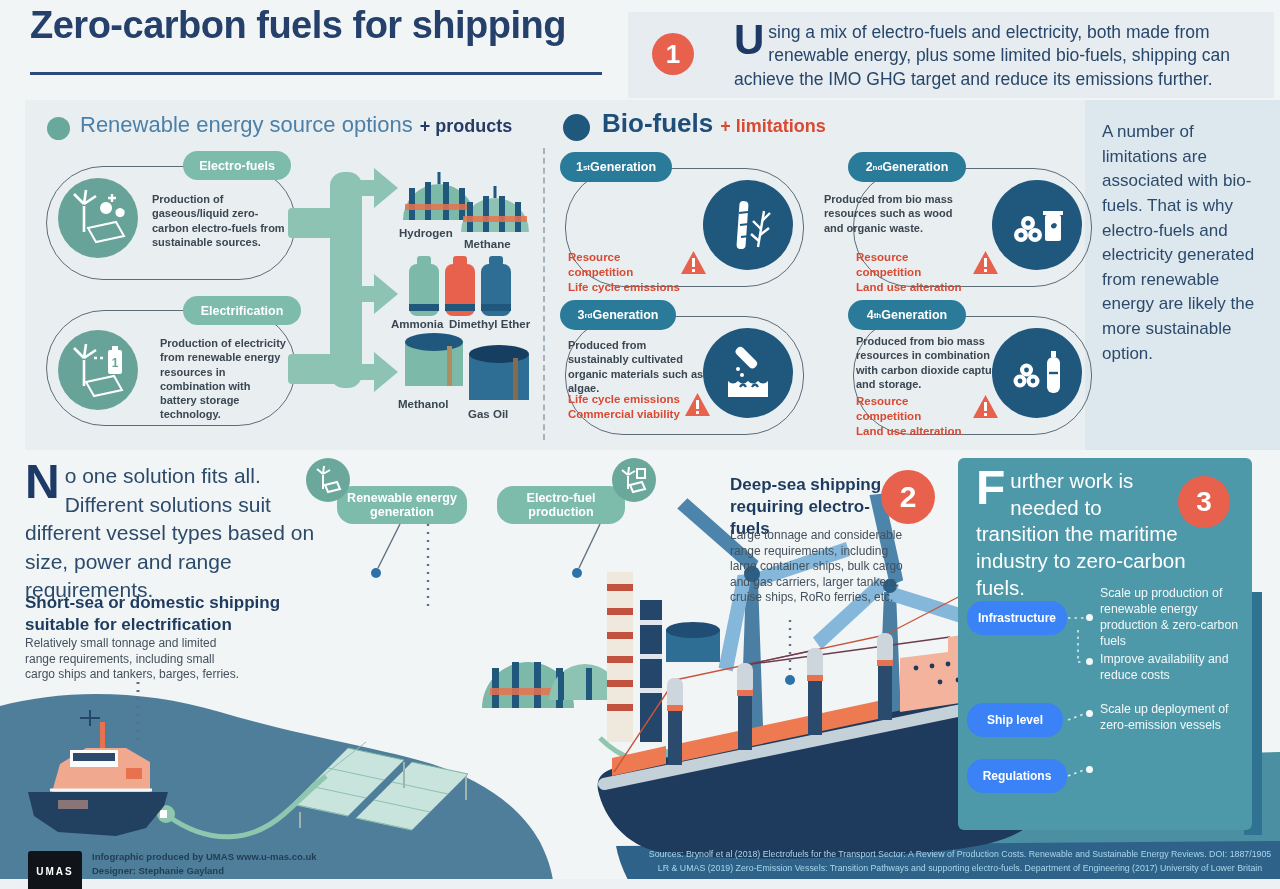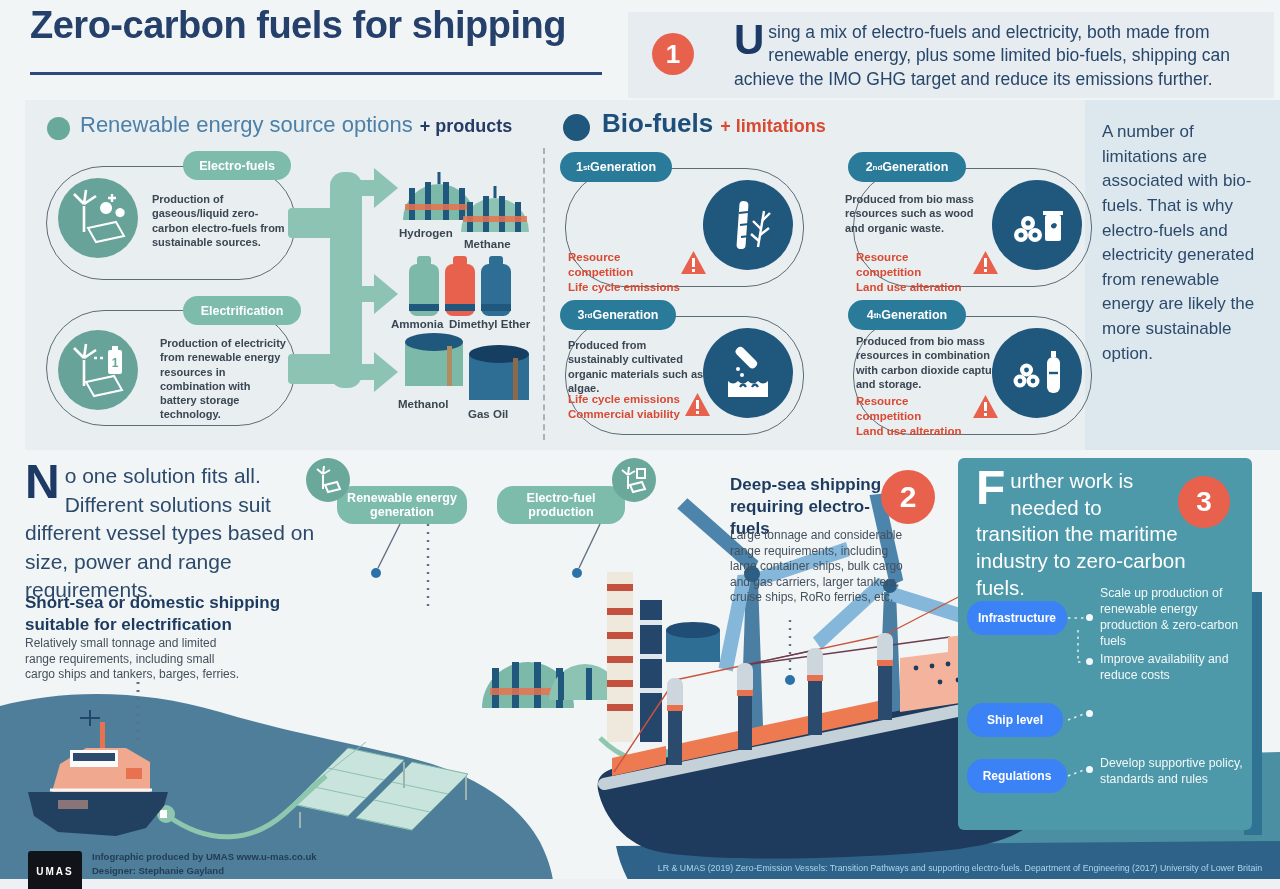--- a/index.html
+++ b/index.html
@@ -347,21 +347,21 @@
       </g>
     </svg>
   </div>
 
   <div class="abs capsule" style="left:853px;top:168px;width:237px;height:117px;"></div>
   <div class="abs pill pill-dark" style="left:848px;top:152px;width:118px;height:30px;">
     <span>2</span>
       <sup>nd</sup>
       <span> Generation</span>
   </div>
-  <div class="abs cap-text" style="left:845px;top:192px;width:138px;">Produced from bio mass resources such as wood and organic waste.</div>
+  <div class="abs cap-text" style="left:824px;top:192px;width:138px;">Produced from bio mass resources such as wood and organic waste.</div>
   <div class="abs lim-text" style="left:856px;top:250px;width:118px;">
     <span>Resource competition</span><br><span>Land use alteration</span>
   </div>
   <svg class="abs" style="left:972px;top:250px;" width="27" height="25" viewBox="0 0 27 25">
     <polygon points="13.5,1 26,24 1,24" fill="#e8614d"></polygon>
       <rect x="12" y="8" width="3" height="9" fill="#fff"></rect>
       <rect x="12" y="19" width="3" height="3" fill="#fff"></rect>
   </svg>
   <div class="abs gen-circle" style="left:992px;top:180px;width:90px;height:90px;">
     <svg width="60" height="60" viewBox="0 0 60 60">
@@ -496,23 +496,23 @@
   <div class="abs pill pill-orange" style="left:967px;top:703px;width:96px;height:34px;">Ship level</div>
   <div class="abs pill pill-orange" style="left:967px;top:759px;width:100px;height:34px;">Regulations</div>
 
   <div class="abs bullet-dot" style="left:1086px;top:614px;"></div>
   <div class="abs bullet-dot" style="left:1086px;top:658px;"></div>
   <div class="abs bullet-dot" style="left:1086px;top:710px;"></div>
   <div class="abs bullet-dot" style="left:1086px;top:766px;"></div>
 
   <div class="abs p3-item" style="left:1100px;top:652px;width:152px;">Improve availability and reduce costs</div>
   <div class="abs p3-item" style="left:1100px;top:586px;width:152px;">Scale up production of renewable energy production &amp; zero-carbon fuels</div>
-  <div class="abs p3-item" style="left:1100px;top:756px;width:152px;">Develop supportive policy, standards and rules</div>
+  <div class="abs p3-item" style="left:1100px;top:702px;width:152px;">Scale up deployment of zero-emission vessels</div>
 
   <div class="abs logo-box">UMAS</div>
   <div class="abs credit">
     <span>Infographic produced by UMAS  www.u-mas.co.uk</span><br><span>Designer: Stephanie Gayland</span>
   </div>
   <div class="abs sources">
-    <br><span>LR &amp; UMAS (2019) Zero-Emission Vessels: Transition Pathways and supporting electro-fuels. Department of Engineering (2017) University of Lower Britain</span>
+    <span>Sources: Brynolf et al (2018) Electrofuels for the Transport Sector: A Review of Production Costs. Renewable and Sustainable Energy Reviews. DOI: 1887/1905</span><br><span>LR &amp; UMAS (2019) Zero-Emission Vessels: Transition Pathways and supporting electro-fuels. Department of Engineering (2017) University of Lower Britain</span>
   </div>
 
 </div>
 
 </body></html>

